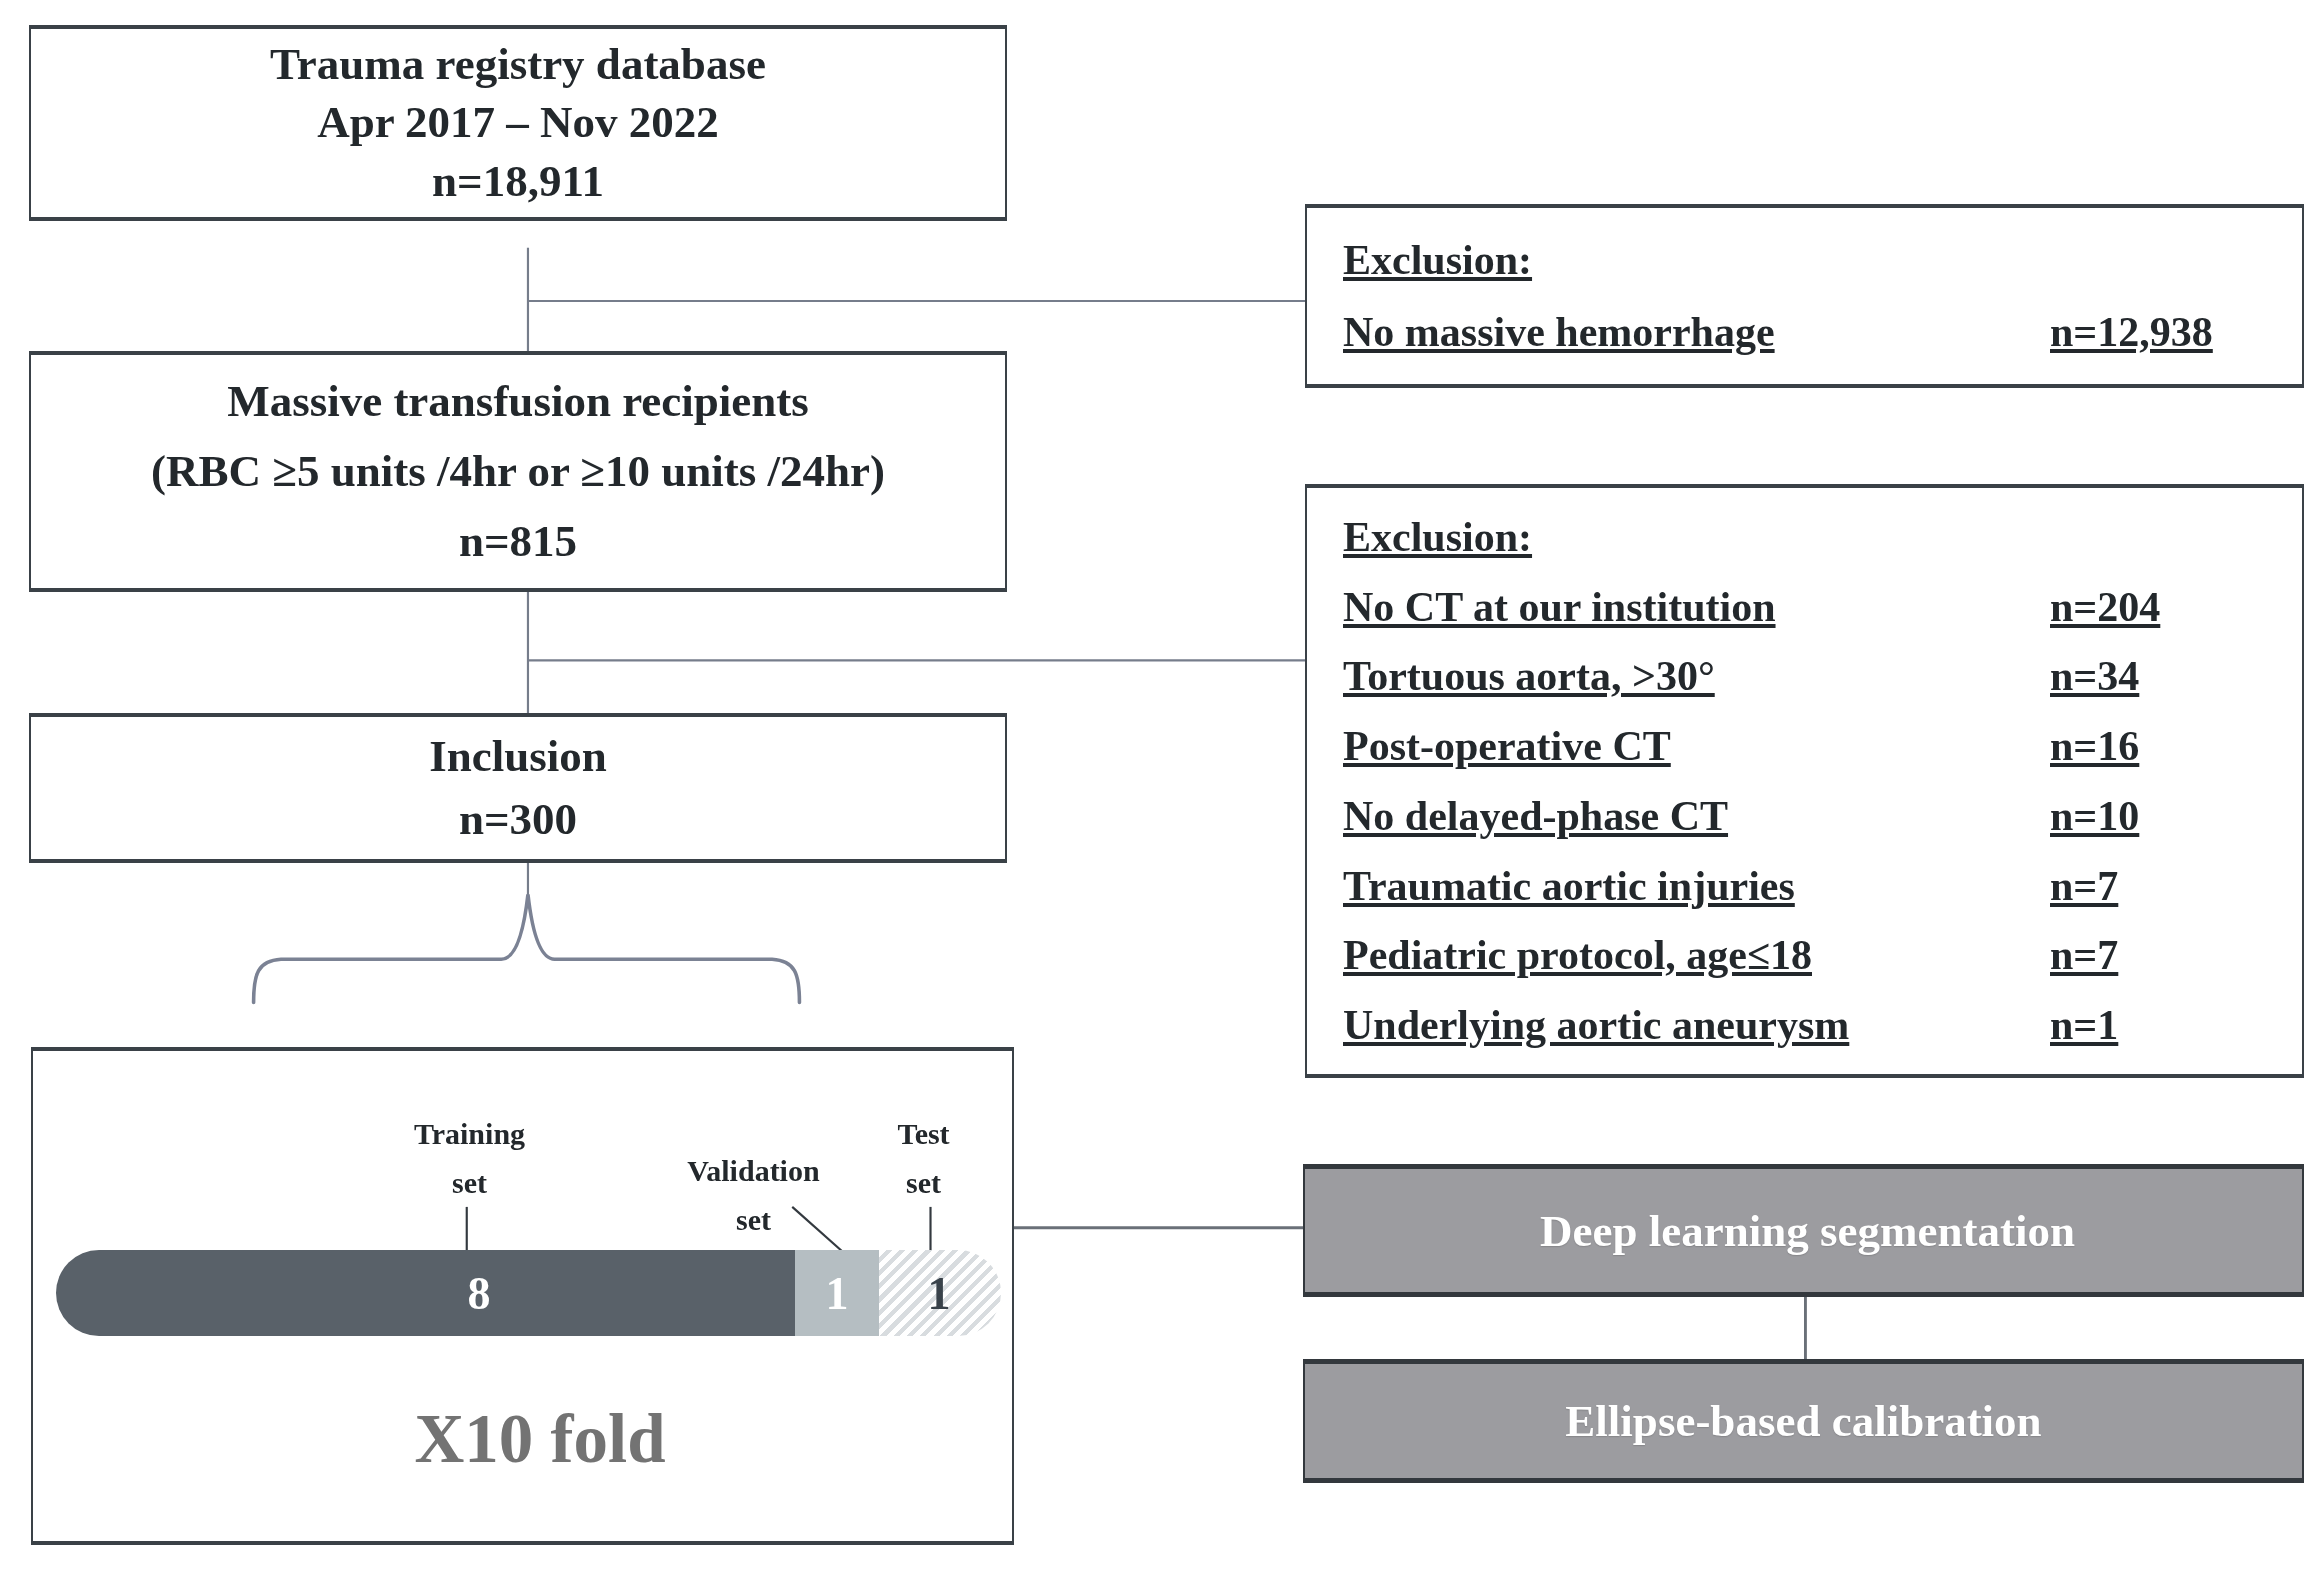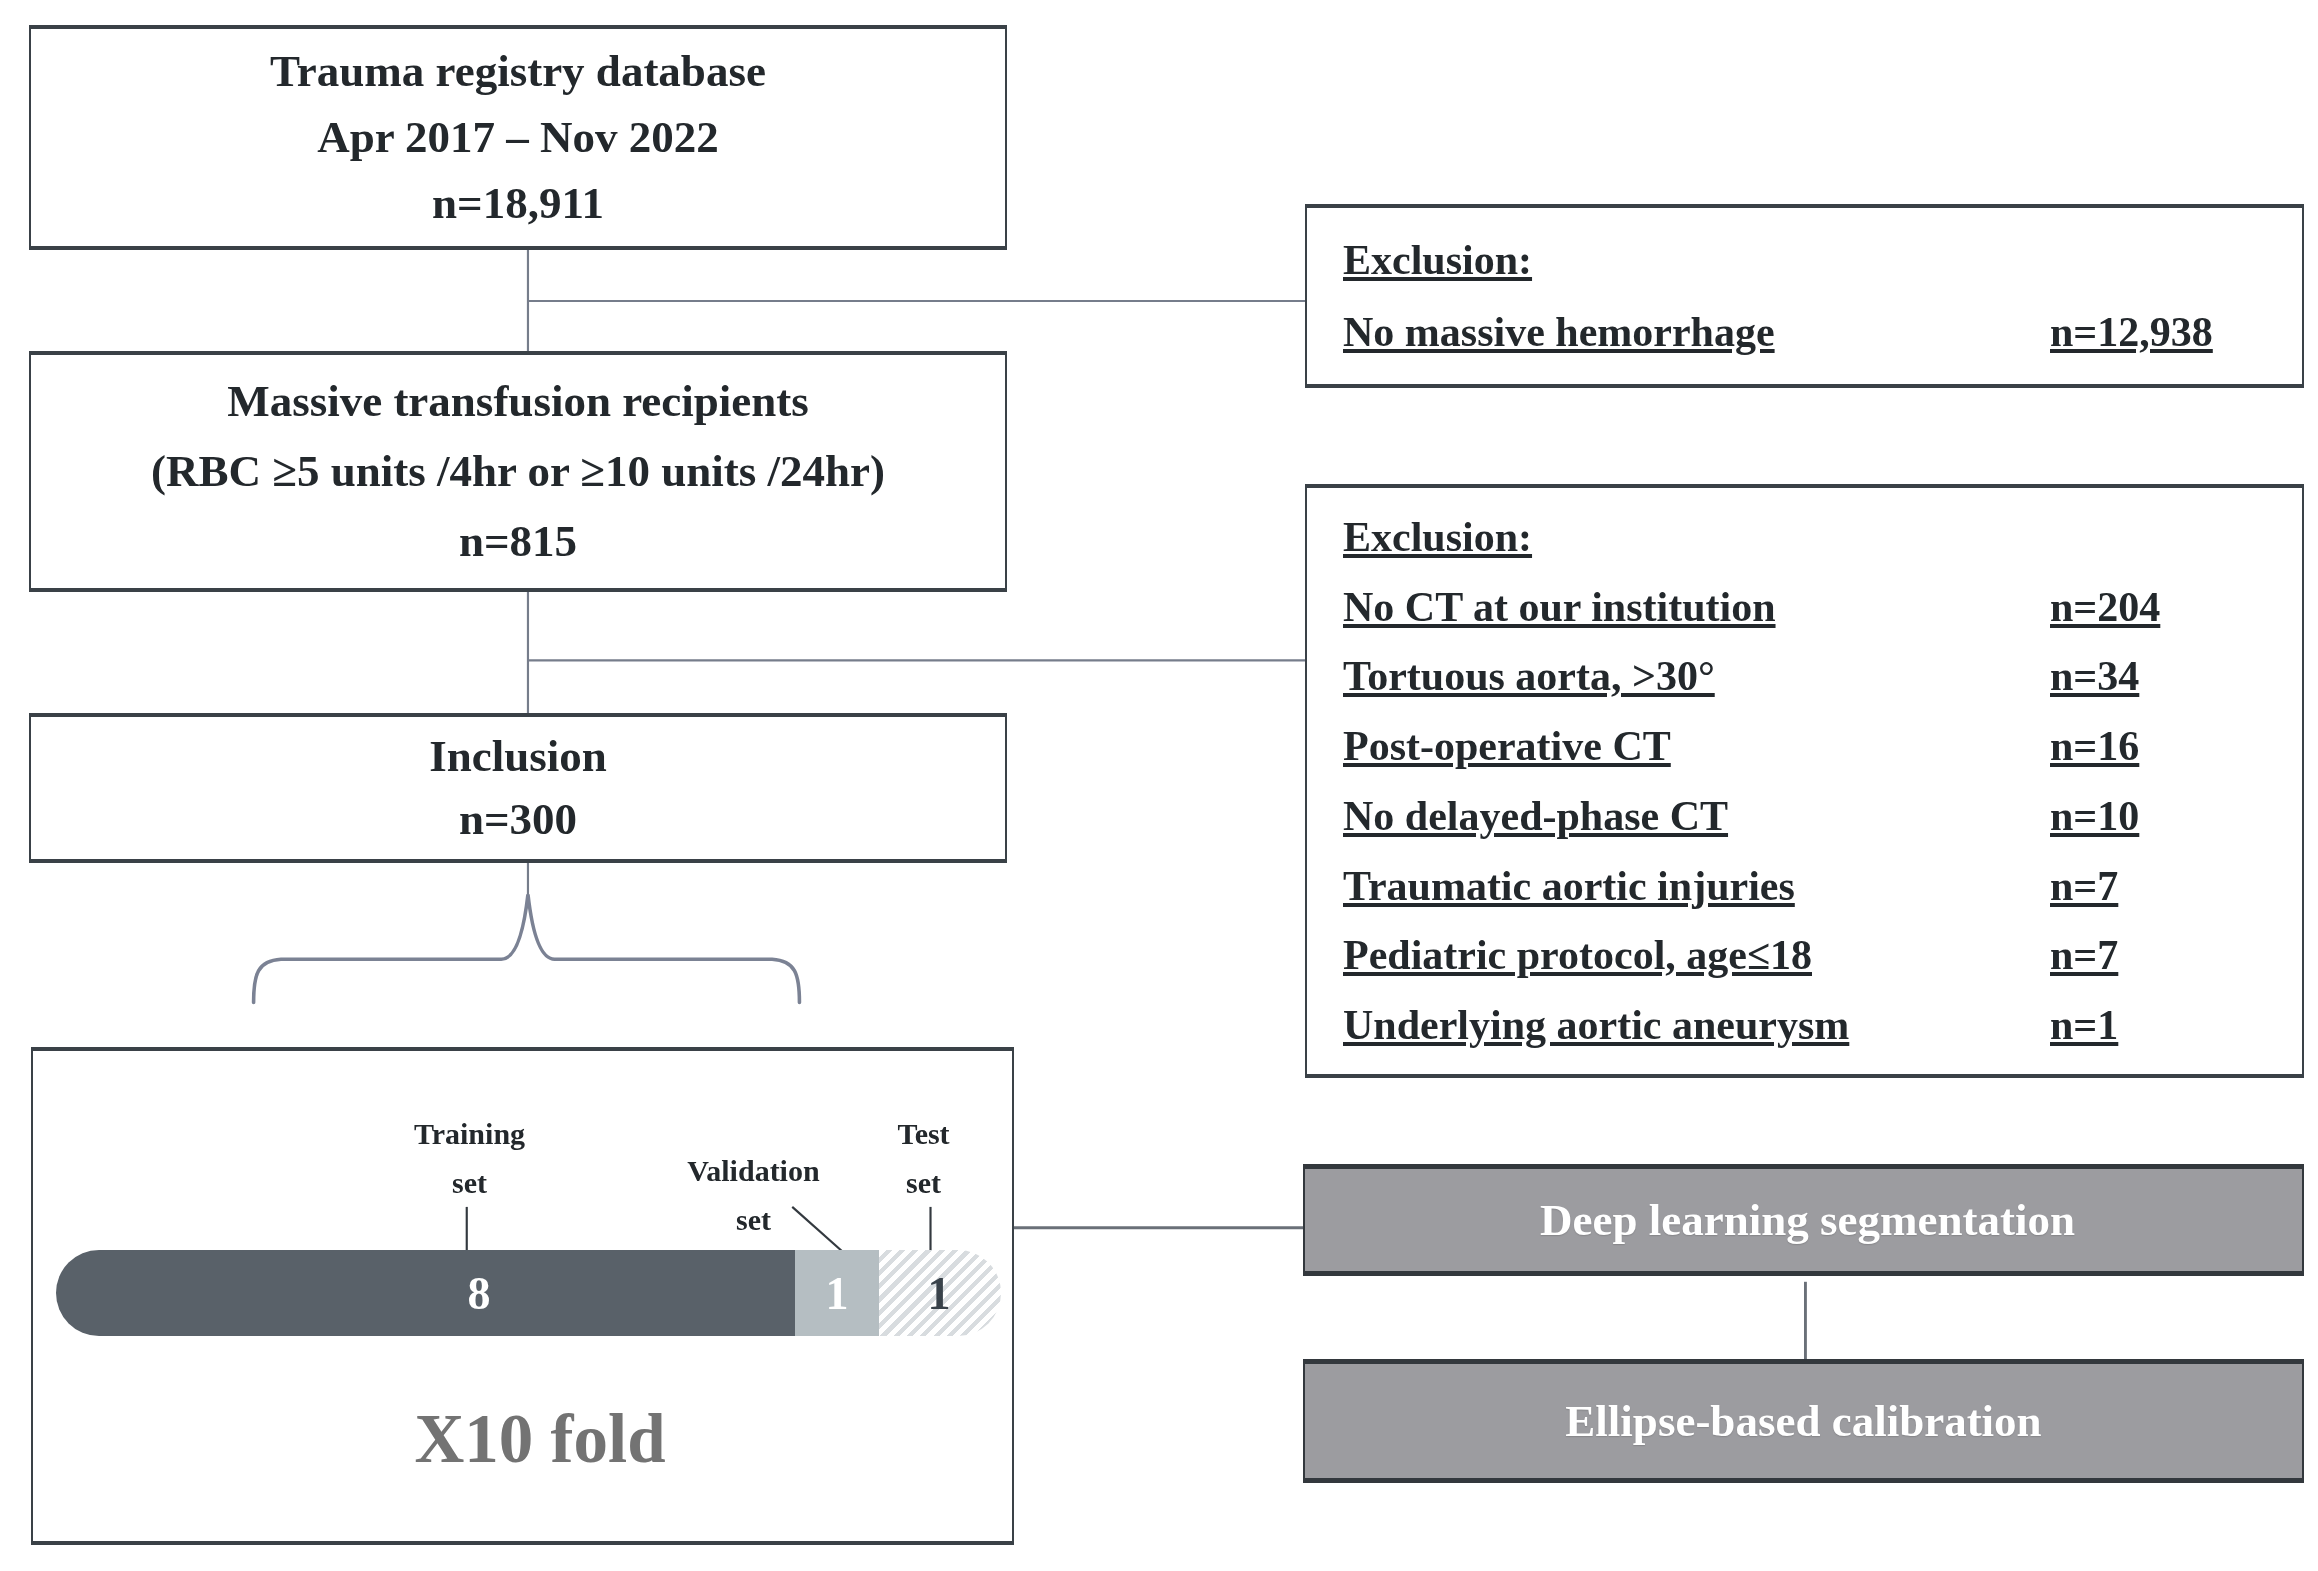--- a/index.html
+++ b/index.html
@@ -61,21 +61,21 @@
     <path d="M733 344 L733 494" stroke="#767d8b" stroke-width="3" fill="none"></path>
     <path d="M733 418 L1830 418" stroke="#767d8b" stroke-width="3" fill="none"></path>
     <path d="M733 820 L733 996" stroke="#767d8b" stroke-width="3" fill="none"></path>
     <path d="M733 917 L1830 917" stroke="#767d8b" stroke-width="3" fill="none"></path>
     <path d="M733 1196 L733 1244" stroke="#767d8b" stroke-width="3" fill="none"></path>
     <path d="M352 1392 C352 1352 358 1334 390 1332 L696 1332 C716 1332 727 1295 733 1242 C739 1295 750 1332 770 1332 L1072 1332 C1104 1334 1110 1352 1110 1392" stroke="#7b8294" stroke-width="5" fill="none" stroke-linecap="round"></path>
     <path d="M1405 1705 L1815 1705" stroke="#6a7078" stroke-width="4" fill="none"></path>
     <path d="M2507 1780 L2507 1892" stroke="#6a7078" stroke-width="4" fill="none"></path>
   </svg>
 
-  <div class="wbox" style="left:29px;top:25px;width:978px;height:225px;">
+  <div class="wbox" style="left:29px;top:25px;width:978px;height:196px;">
     <div class="line">Trauma registry database</div>
     <div class="line">Apr 2017 – Nov 2022</div>
     <div class="line">n=18,911</div>
   </div>
 
   <div class="wbox" style="left:29px;top:351px;width:978px;height:241px;">
     <div class="line">Massive transfusion recipients</div>
     <div class="line">(RBC ≥5 units /4hr or ≥10 units /24hr)</div>
     <div class="line">n=815</div>
   </div>
@@ -138,21 +138,21 @@
           <span class="excl-n">n=7</span>
         </div>
       
         <div class="excl-row">
           <span class="excl-label">Underlying aortic aneurysm</span>
           <span class="excl-n">n=1</span>
         </div>
       </div>
   </div>
 
-  <div class="gbox" style="left:1303px;top:1164px;width:1001px;height:112px;padding-left:8px;">
+  <div class="gbox" style="left:1303px;top:1164px;width:1001px;height:133px;padding-left:8px;">
     <span>Deep learning segmentation</span>
   </div>
   <div class="gbox" style="left:1303px;top:1359px;width:1001px;height:124px;">
     <span>Ellipse-based calibration</span>
   </div>
 
   <svg class="lines" viewBox="0 0 3220 2183">
     <path d="M648 1676 L648 1738" stroke="#33393f" stroke-width="3" fill="none"></path>
     <path d="M1100 1676 L1172 1740" stroke="#33393f" stroke-width="3" fill="none"></path>
     <path d="M1292 1676 L1292 1740" stroke="#33393f" stroke-width="3" fill="none"></path>

